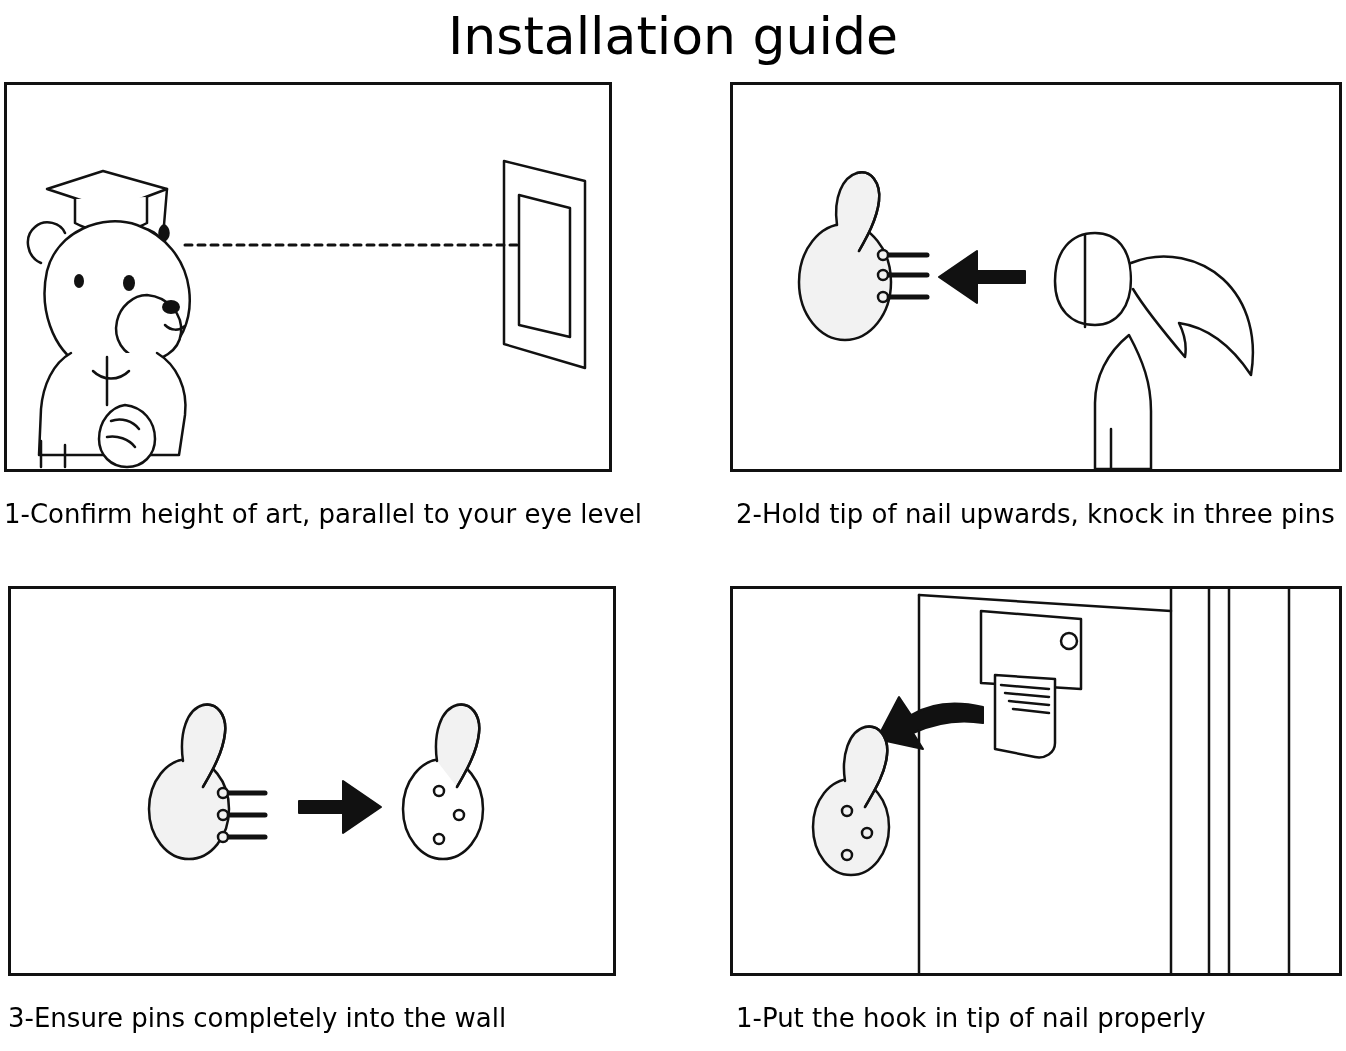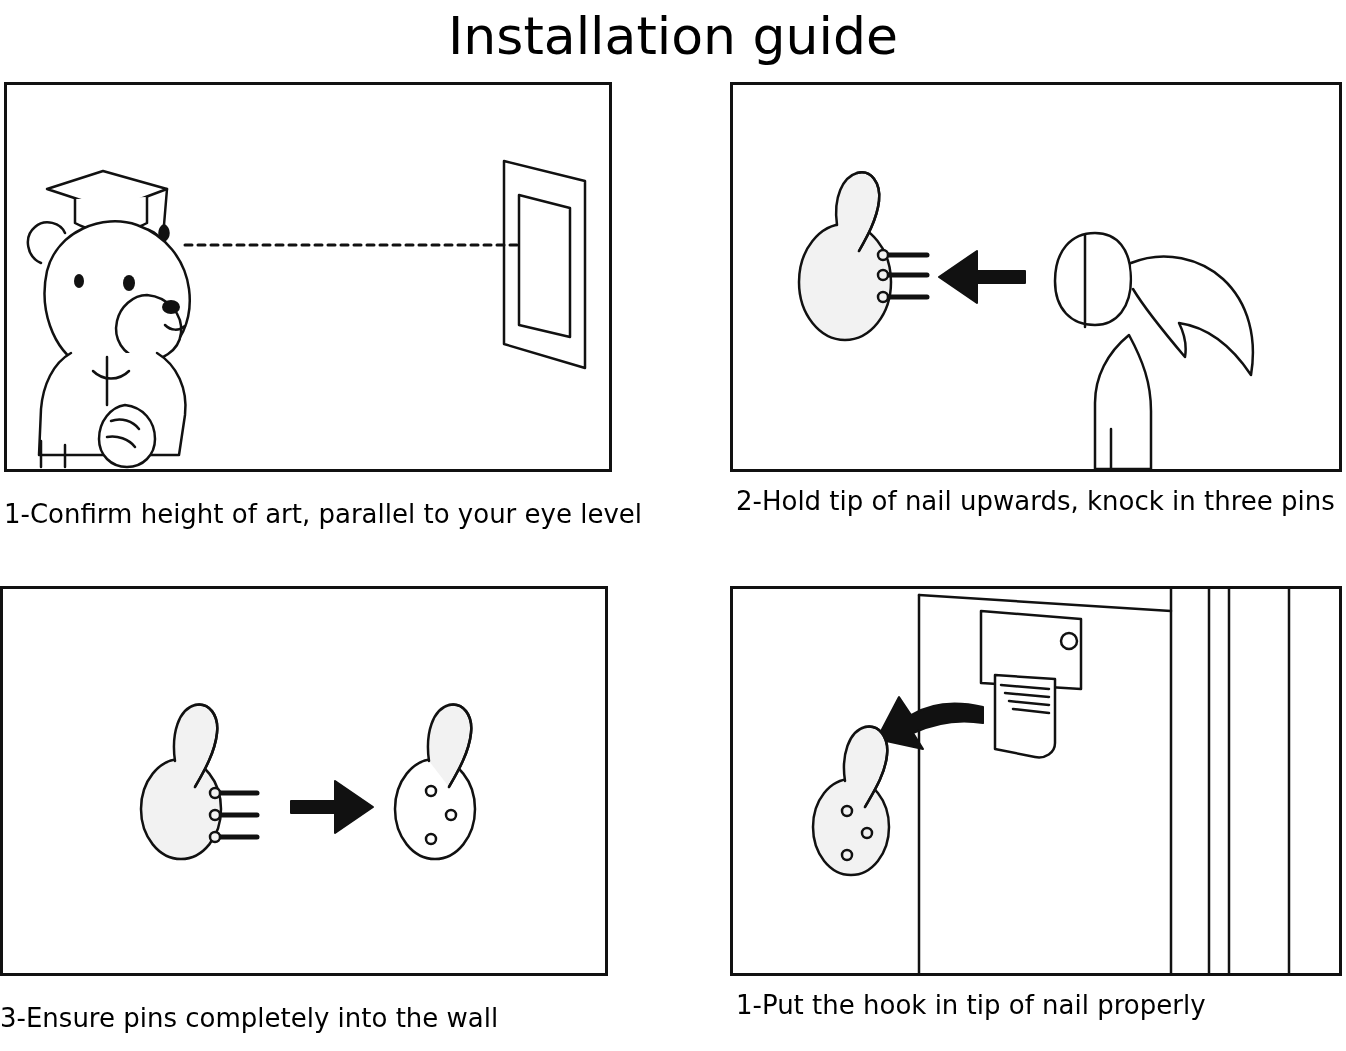--- a/index.html
+++ b/index.html
@@ -45,28 +45,28 @@
   .caption {
     font-size: 26px;
     line-height: 34px;
     font-family: "DejaVu Sans", sans-serif;
     color: #000000;
     white-space: nowrap;
   }
   
   #step-1 { left: 4px;   top: 82px;  }
   #step-2 { left: 730px; top: 82px;  }
-  #step-3 { left: 0;   top: 586px; }
+  #step-3 { left: 8px;   top: 586px; }
   #step-4 { left: 730px; top: 586px; }
 
   #step-1 .panel, #step-3 .panel { width: 608px; height: 390px; }
   #step-2 .panel, #step-4 .panel { width: 612px; height: 390px; }
 
   #step-1 .caption, #step-3 .caption { margin-top: 25px; margin-left: 0px; }
-  #step-2 .caption, #step-4 .caption { margin-top: 12px; margin-left: 6px; }
+  #step-2 .caption, #step-4 .caption { margin-top: 25px; margin-left: 6px; }
 
   .panel svg { display: block; }
 </style>
 </head>
 <body>
 
 <div id="page">
 
   <div id="guide-title">Installation guide</div>
 

